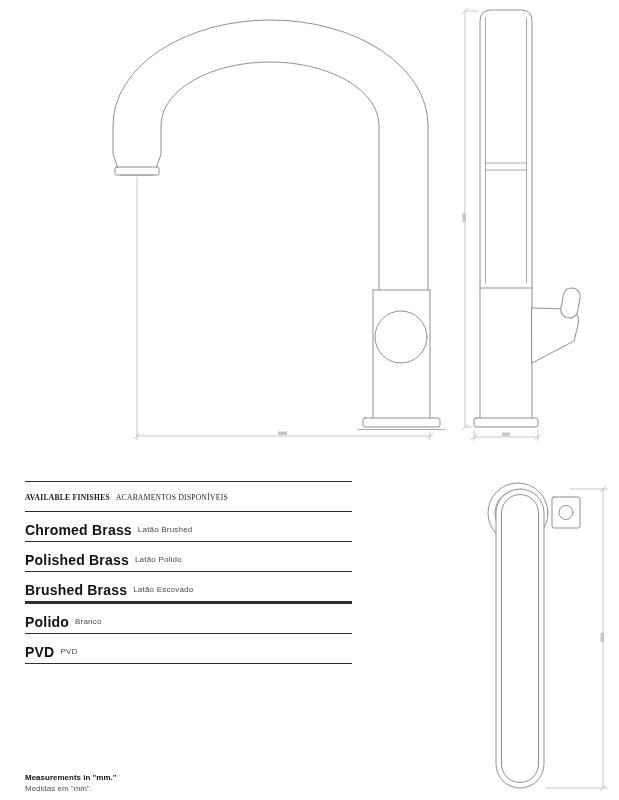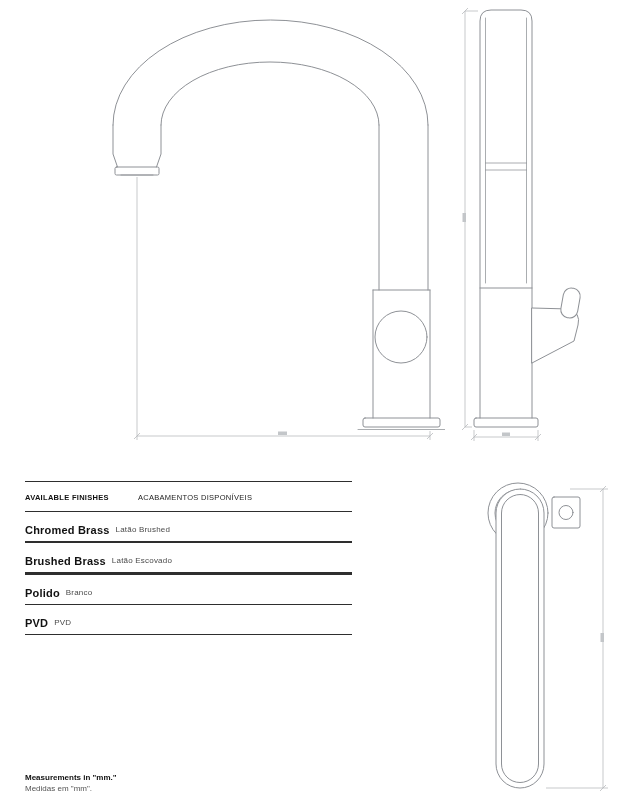--- a/index.html
+++ b/index.html
@@ -6,25 +6,25 @@
   html,body { background:#fff; font-family:"Liberation Sans", sans-serif; }
   .page { position:relative; width:619px; height:800px; background:#ffffff; overflow:hidden; }
   svg { position:absolute; display:block; }
   .front { left:95px; top:5px; }
   .side  { left:455px; top:5px; }
   .plan  { left:470px; top:475px; }
 
   .finishes { position:absolute; left:25px; top:481px; width:327px; }
   .rule { height:1px; background:#2e2e2e; }
   .frow { height:29px; display:flex; align-items:center; padding-top:6px; }
-  .frow.header { padding-top:2px; }
-  .fin-en { font-weight:bold; font-size:11px; color:#111; margin-right:6px; letter-spacing:.2px; white-space:nowrap; }
+  .frow.header { padding-top:2px;font-family:Liberation Serif, serif; }
+  .fin-en { font-weight:bold; font-size:14px; color:#111; margin-right:6px; letter-spacing:.2px; white-space:nowrap; }
   .fin-pt { font-size:8px; color:#4a4a4a; letter-spacing:.2px; white-space:nowrap; }
   .header .fin-en { font-size:7.5px; letter-spacing:.3px; }
-  .header .fin-pt { font-size:7.5px; color:#222; letter-spacing:.3px;margin-left:23px; }
+  .header .fin-pt { font-size:7.5px; color:#222; letter-spacing:.3px; }
 
   .footer { position:absolute; left:25px; top:773px; }
   .f-en { font-size:8px; font-weight:bold; color:#111; }
   .f-pt { font-size:8px; color:#555; margin-top:2px; }
 </style>
 </head>
 <body>
 
 <div class="page">
 
@@ -133,20 +133,24 @@
       <span class="fin-pt">ACABAMENTOS DISPONÍVEIS</span>
     </div>
     <div class="rule"></div>
 
     <div class="frow">
       <span class="fin-en">Chromed Brass</span>
       <span class="fin-pt">Latão Brushed</span>
     </div>
     <div class="rule"></div>
 
+    <div class="frow">
+      <span class="fin-en">Polished Brass</span>
+      <span class="fin-pt">Latão Polido</span>
+    </div>
     <div class="rule"></div>
 
     <div class="frow">
       <span class="fin-en">Brushed Brass</span>
       <span class="fin-pt">Latão Escovado</span>
     </div>
     <div class="rule"></div>
 
     <div class="rule"></div>
 

